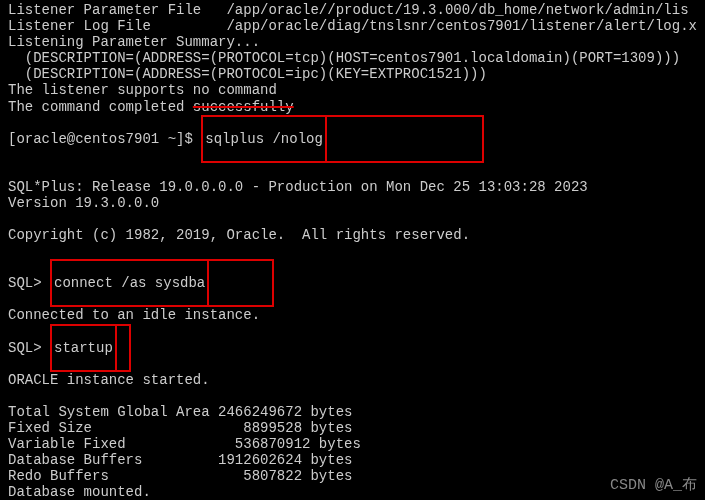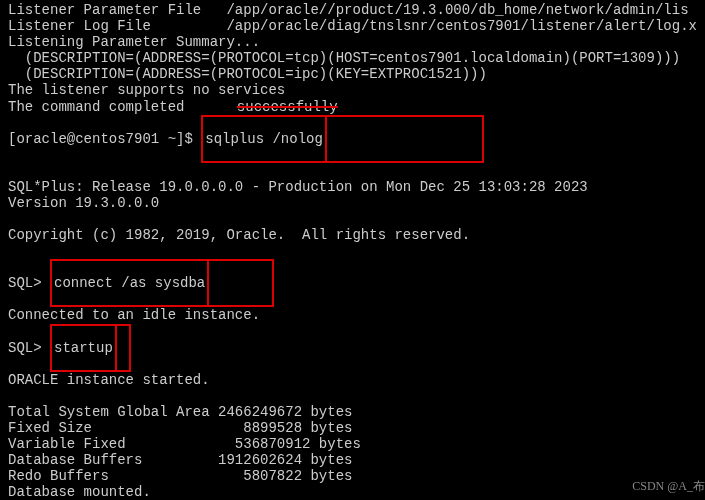--- a/index.html
+++ b/index.html
@@ -24,48 +24,47 @@
     }
     .highlight {
       border: 2px solid #d00;
       padding: 14px 2px;
       display: inline-block;
     }
     .strike {
       text-decoration: line-through;
       text-decoration-color: #d00;
       text-decoration-thickness: 2px;
-      margin-left: 44px;
     }
     .cursor {
       display: inline-block;
       width: 8px;
       height: 14px;
       background: #0f0;
       border: 1px solid #0f0;
       vertical-align: middle;
     }
     .watermark {
       position: absolute;
       bottom: 6px;
-      right: 0;
-      font-size: 12px;
+      right: 8px;
+      font-size: 15px;
       color: #888;
-      font-family: Liberation Serif, serif;
+      font-family: Liberation Mono, monospace;
     }
   </style>
 </head>
 <body>
 
 <div class="line"><span>Listener Parameter File</span>   <span>/app/oracle//product/19.3.000/db_home/network/admin/lis</span></div>
 <div class="line"><span>Listener Log File</span>         <span>/app/oracle/diag/tnslsnr/centos7901/listener/alert/log.x</span></div>
 <div class="line">Listening Parameter Summary...</div>
 <div class="line">  (DESCRIPTION=(ADDRESS=(PROTOCOL=tcp)(HOST=centos7901.localdomain)(PORT=1309)))</div>
 <div class="line">  (DESCRIPTION=(ADDRESS=(PROTOCOL=ipc)(KEY=EXTPROC1521)))</div>
-<div class="line">The listener supports no services</div>
+<div class="line">The listener supports no command</div>
 <div class="line"><span>The command completed </span><span class="strike">successfully</span></div>
 <div class="line"><span>[oracle@centos7901 ~]$ </span><span class="highlight">sqlplus /nolog</span><span class="highlight" style="min-width:150px; border-left:none;">                  </span></div>
 <div class="line">&nbsp;</div>
 <div class="line">SQL*Plus: Release 19.0.0.0.0 - Production on Mon Dec 25 13:03:28 2023</div>
 <div class="line">Version 19.3.0.0.0</div>
 <div class="line">&nbsp;</div>
 <div class="line">Copyright (c) 1982, 2019, Oracle.  All rights reserved.</div>
 <div class="line">&nbsp;</div>
 <div class="line"><span>SQL&gt; </span><span class="highlight">connect /as sysdba</span><span class="highlight" style="min-width:60px; border-left:none;">       </span></div>
 <div class="line">Connected to an idle instance.</div>

